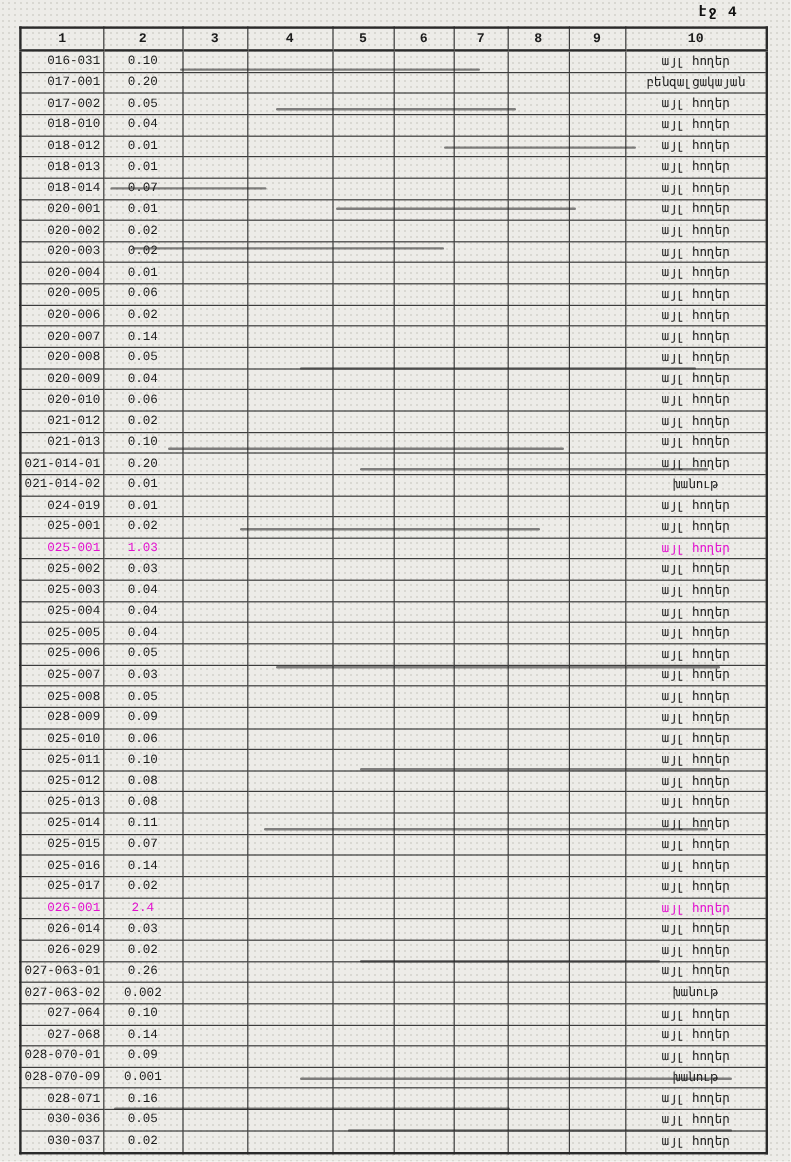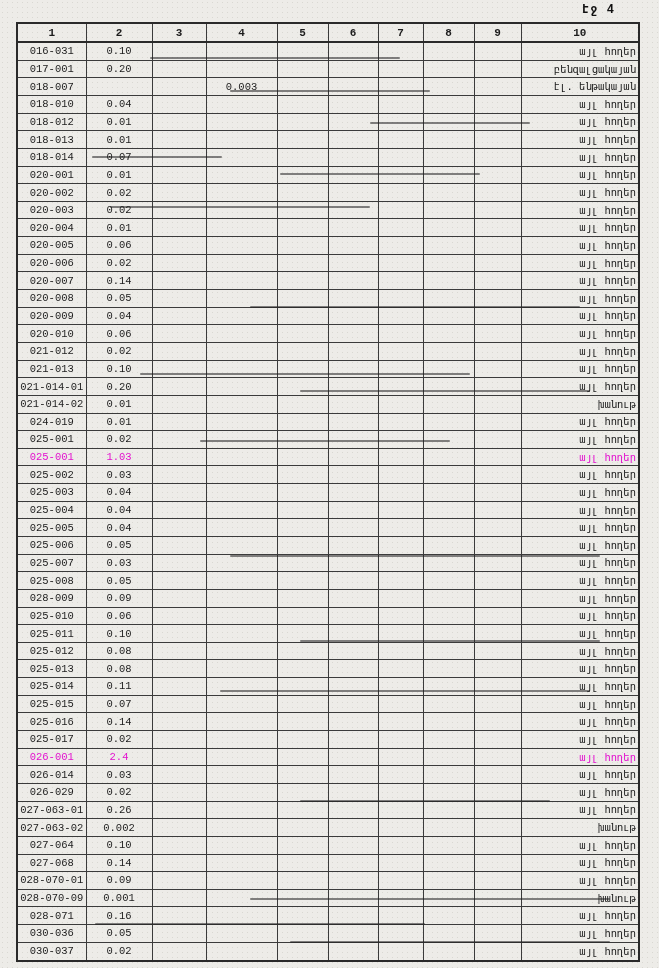--- a/index.html
+++ b/index.html
@@ -31,24 +31,24 @@
     white-space:nowrap;overflow:hidden;
     height:15px;
     color:inherit;
   }
   table.grid thead th{
     font-weight:bold;font-size:11px;text-align:center;
     border-bottom:2px solid #2a2a2a;
     height:17px;
   }
   table.grid{border:2px solid #2a2a2a;}
-  td.c1{text-align:center;padding-left:4px;}
+  td.c1{text-align:right;padding-left:4px;}
   td.c2{text-align:center;}
   td.c3,td.c4,td.c5,td.c6,td.c7,td.c8,td.c9{text-align:center;}
-  td.c10{text-align:right;padding-left:4px;}
+  td.c10{text-align:center;padding-left:4px;}
   tr.hl{color:#e311cf;}
   .smudge{
     position:absolute;height:2px;
     background:rgba(35,35,35,0.55);
     border-radius:1px;
     filter:blur(0.4px);
   }
 </style>
 </head>
 <body>
@@ -102,30 +102,30 @@
           <td class="c3"></td>
           <td class="c4"></td>
           <td class="c5"></td>
           <td class="c6"></td>
           <td class="c7"></td>
           <td class="c8"></td>
           <td class="c9"></td>
           <td class="c10">բենզալցակայան</td>
         </tr>
         <tr>
-          <td class="c1">018-007</td>
-          <td class="c2"></td>
-          <td class="c3"></td>
-          <td class="c4">0.003</td>
-          <td class="c5"></td>
-          <td class="c6"></td>
-          <td class="c7"></td>
-          <td class="c8"></td>
-          <td class="c9"></td>
-          <td class="c10">էլ. ենթակայան</td>
+          <td class="c1">017-002</td>
+          <td class="c2">0.05</td>
+          <td class="c3"></td>
+          <td class="c4"></td>
+          <td class="c5"></td>
+          <td class="c6"></td>
+          <td class="c7"></td>
+          <td class="c8"></td>
+          <td class="c9"></td>
+          <td class="c10">այլ հողեր</td>
         </tr>
         <tr>
           <td class="c1">018-010</td>
           <td class="c2">0.04</td>
           <td class="c3"></td>
           <td class="c4"></td>
           <td class="c5"></td>
           <td class="c6"></td>
           <td class="c7"></td>
           <td class="c8"></td>

